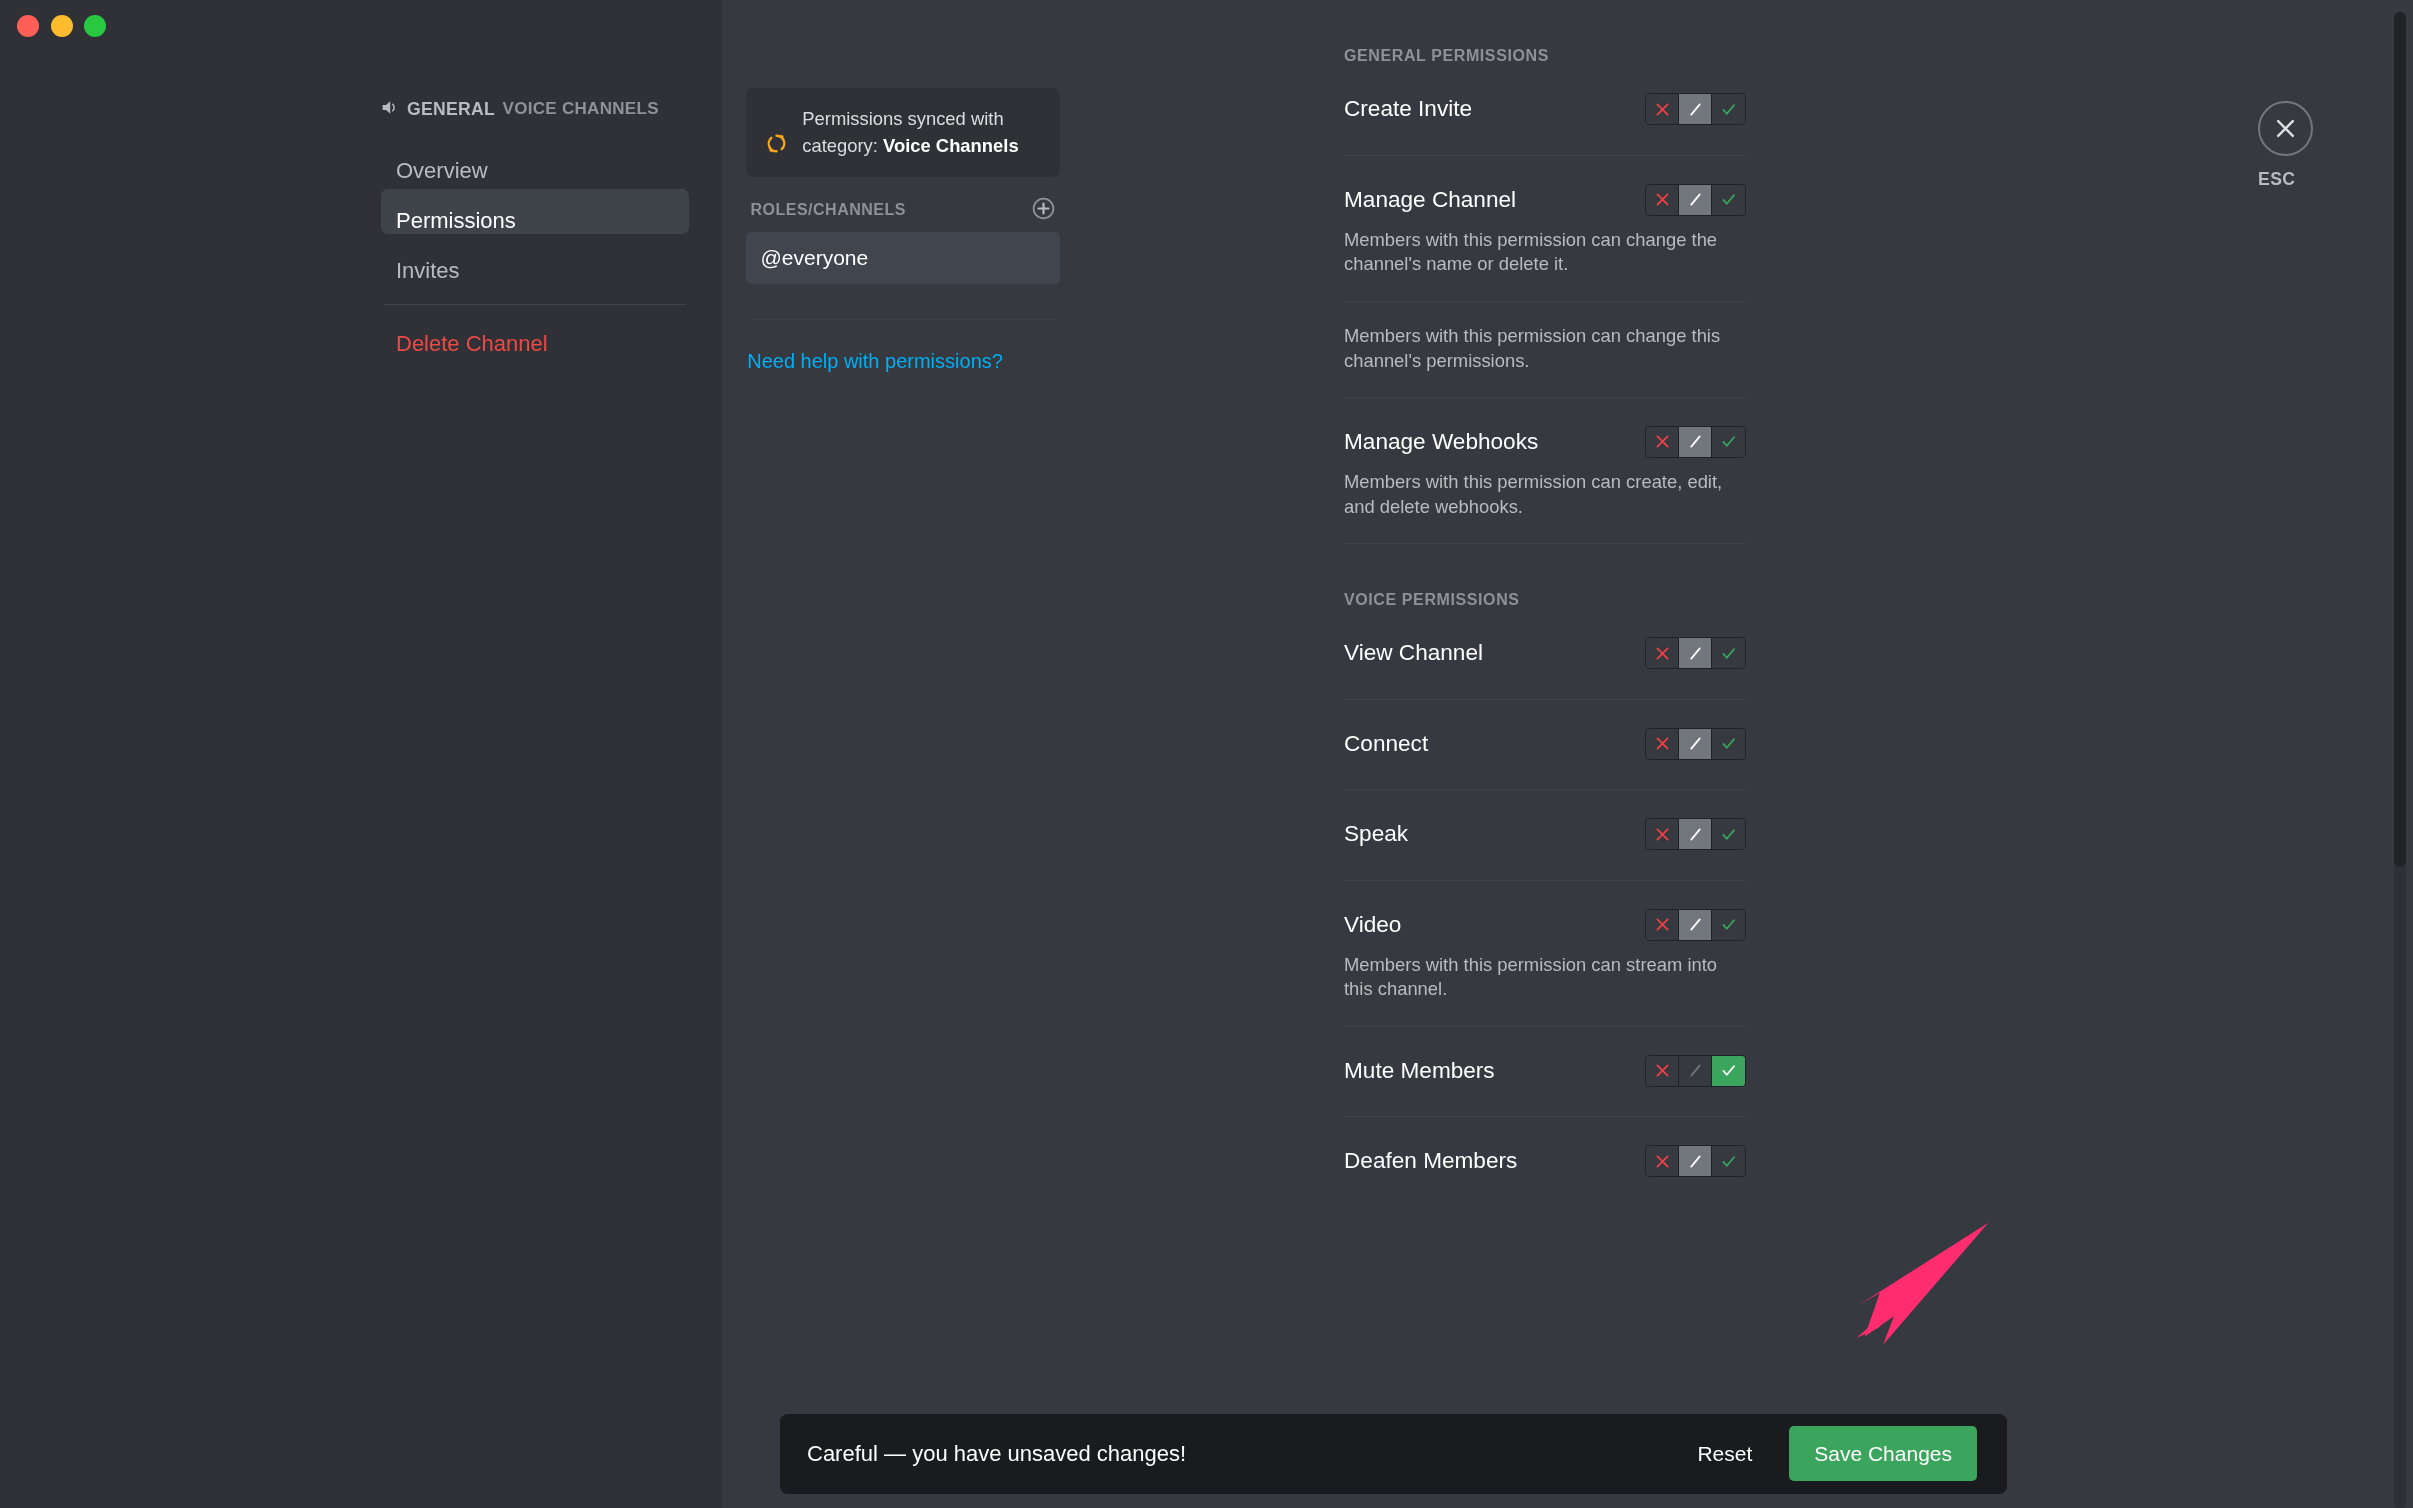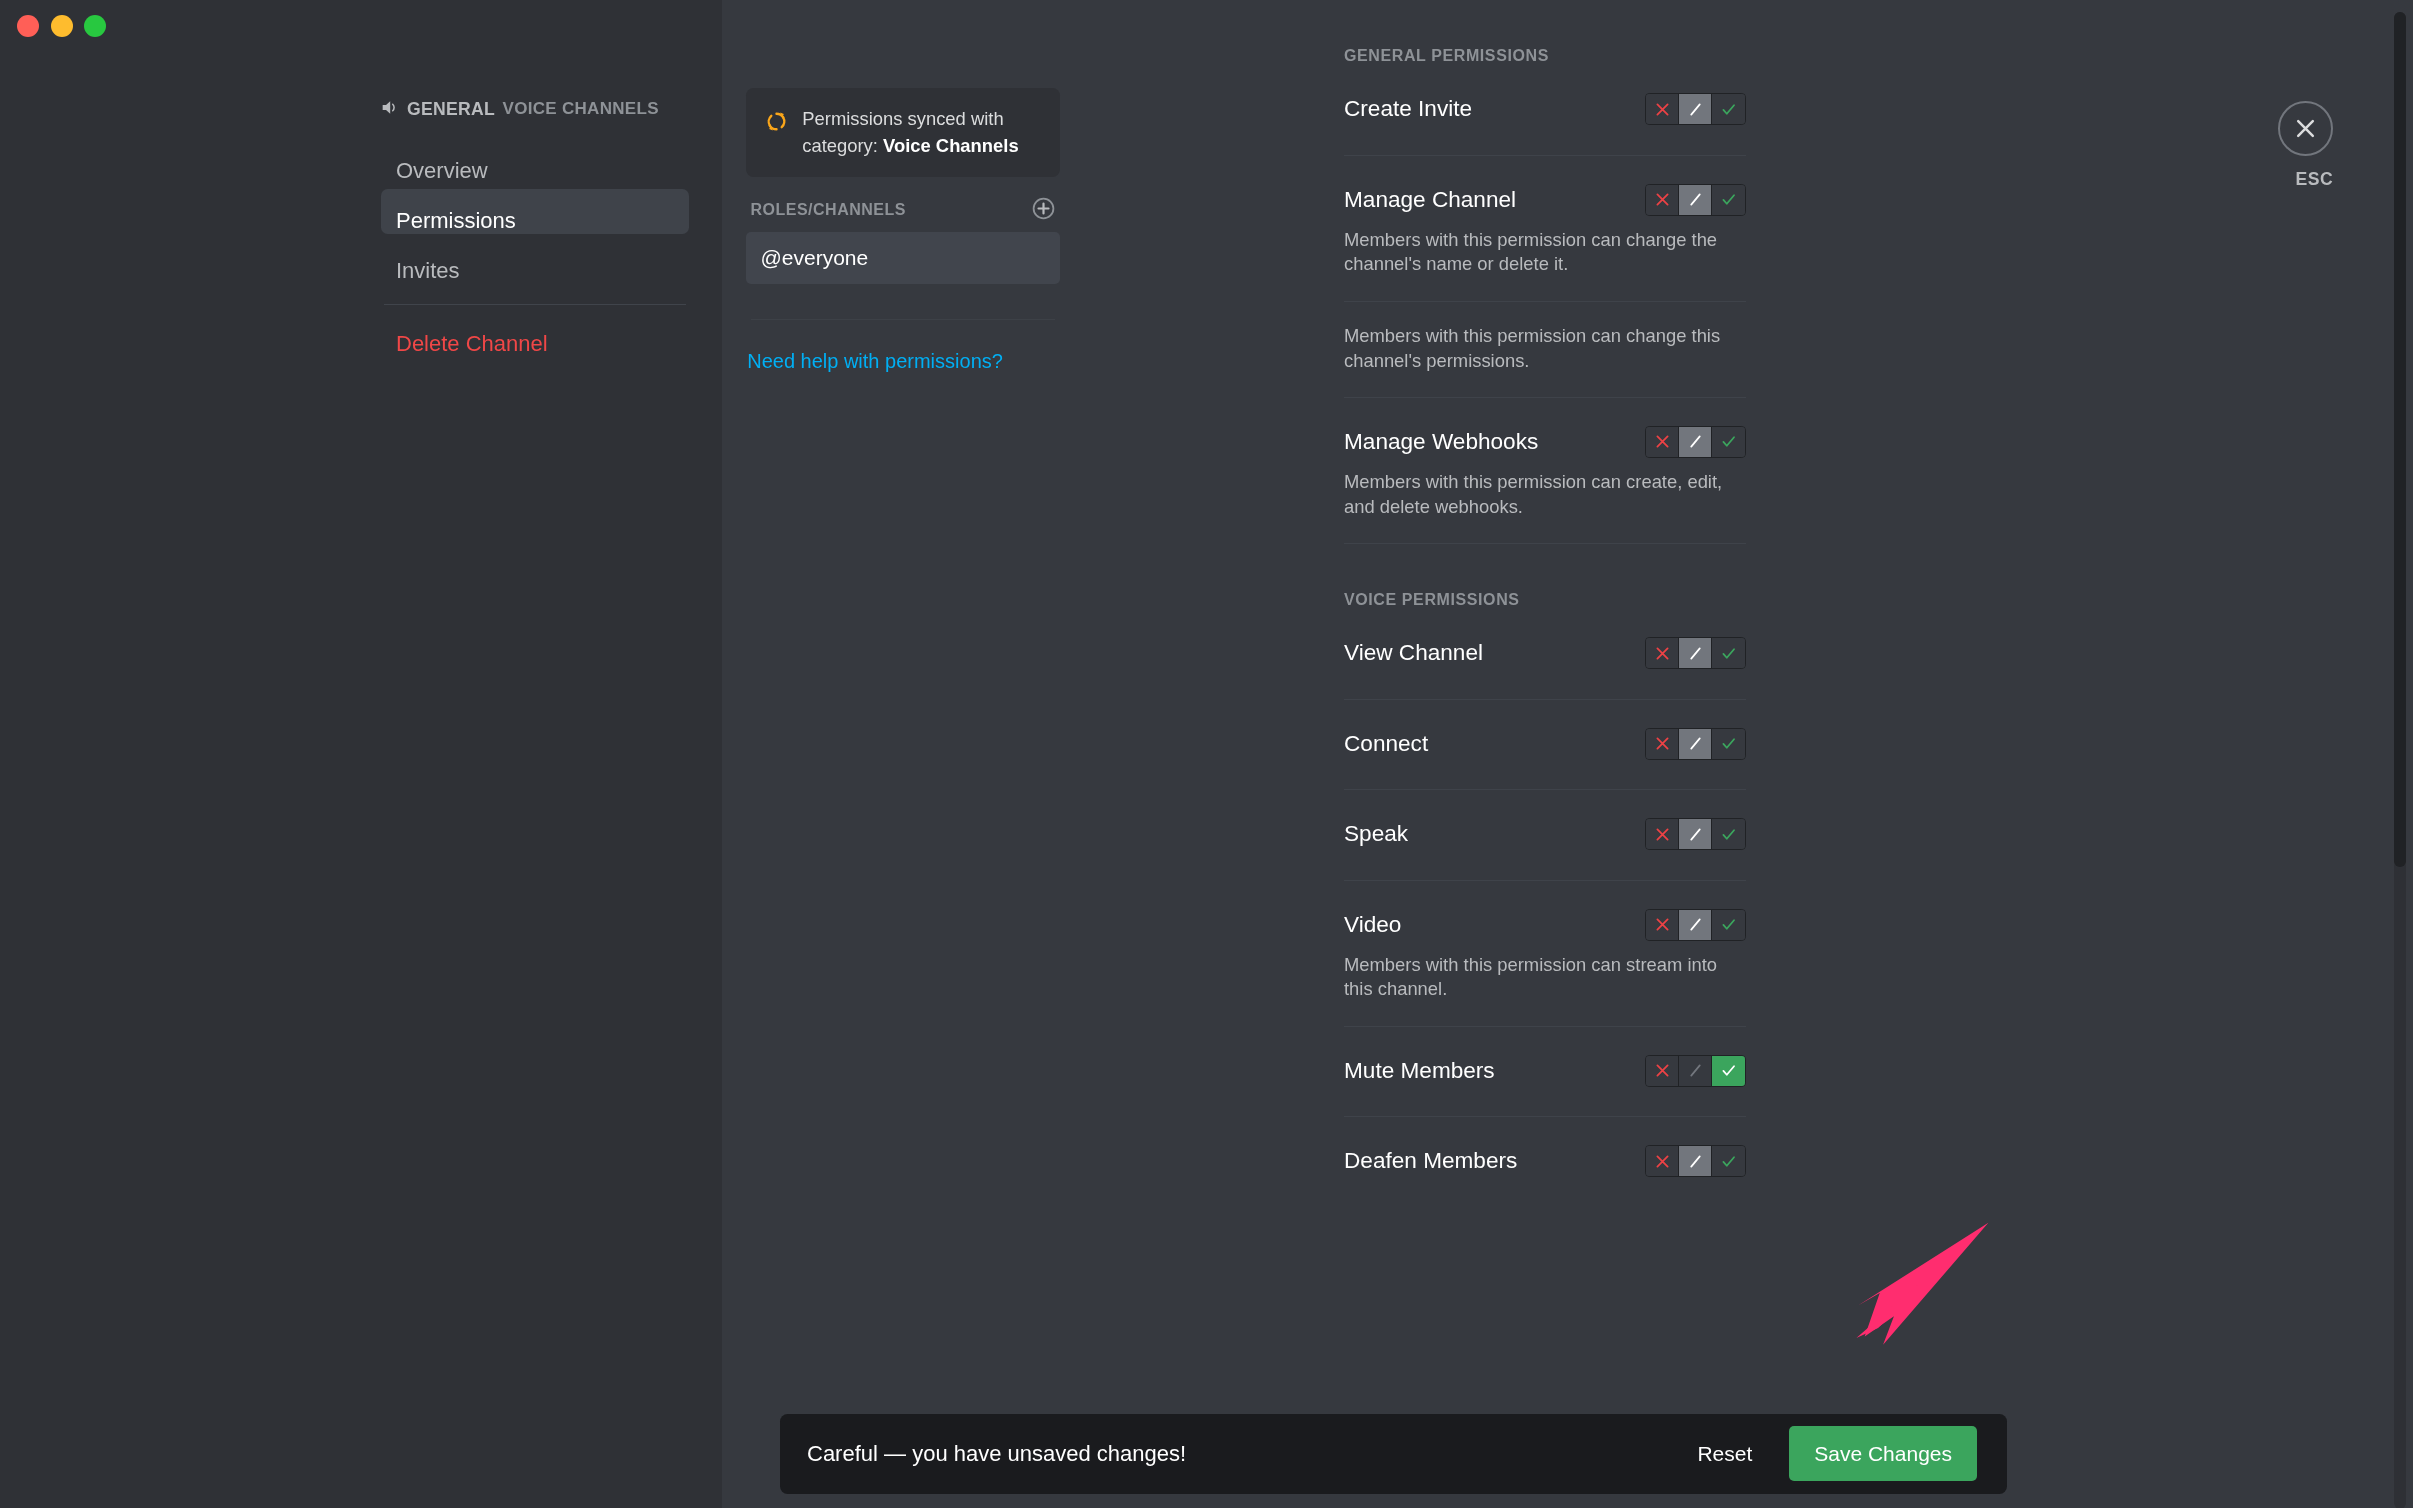--- a/index.html
+++ b/index.html
@@ -96,21 +96,21 @@
   .rolecol {
     position: absolute;
     left: 23.5px; top: 88px;
     width: 314px;
   }
   .sync-card {
     background: #2f3136;
     border-radius: 7.5px;
     padding: 18.4px 20px 18.4px 18.4px;
     display: flex; gap: 13.4px;
-    align-items: flex-start;
+    align-items: flex-end;
     margin-bottom: 20px;
   }
   .sync-icon { flex: 0 0 auto; margin-top: 2.5px; }
   .sync-text {
     font-size: 18.4px; line-height: 1.42;
     color: #dcddde;
   }
   .sync-text b { color: #ffffff; font-weight: 700; }
 
   .roles-head {
@@ -204,24 +204,24 @@
     border-right: 0.8px solid #202225;
     cursor: pointer;
   }
   .tri-seg:last-child { border-right: none; }
   .tri-seg.sel-neutral { background: #72767d; }
   .tri-seg.sel-allow   { background: #3ba55d; }
 
   
   .esc {
     position: absolute;
-    right: 80px; top: 101px;
+    right: 63px; top: 101px;
     width: 92px;
     display: flex; flex-direction: column;
-    align-items: flex-end;
+    align-items: flex-start;
     cursor: pointer;
   }
   .esc-circle {
     width: 55px; height: 55px;
     border-radius: 50%;
     border: 2.5px solid #72767d;
     display: flex; align-items: center; justify-content: center;
   }
   .esc-label {
     margin-top: 13.4px;

